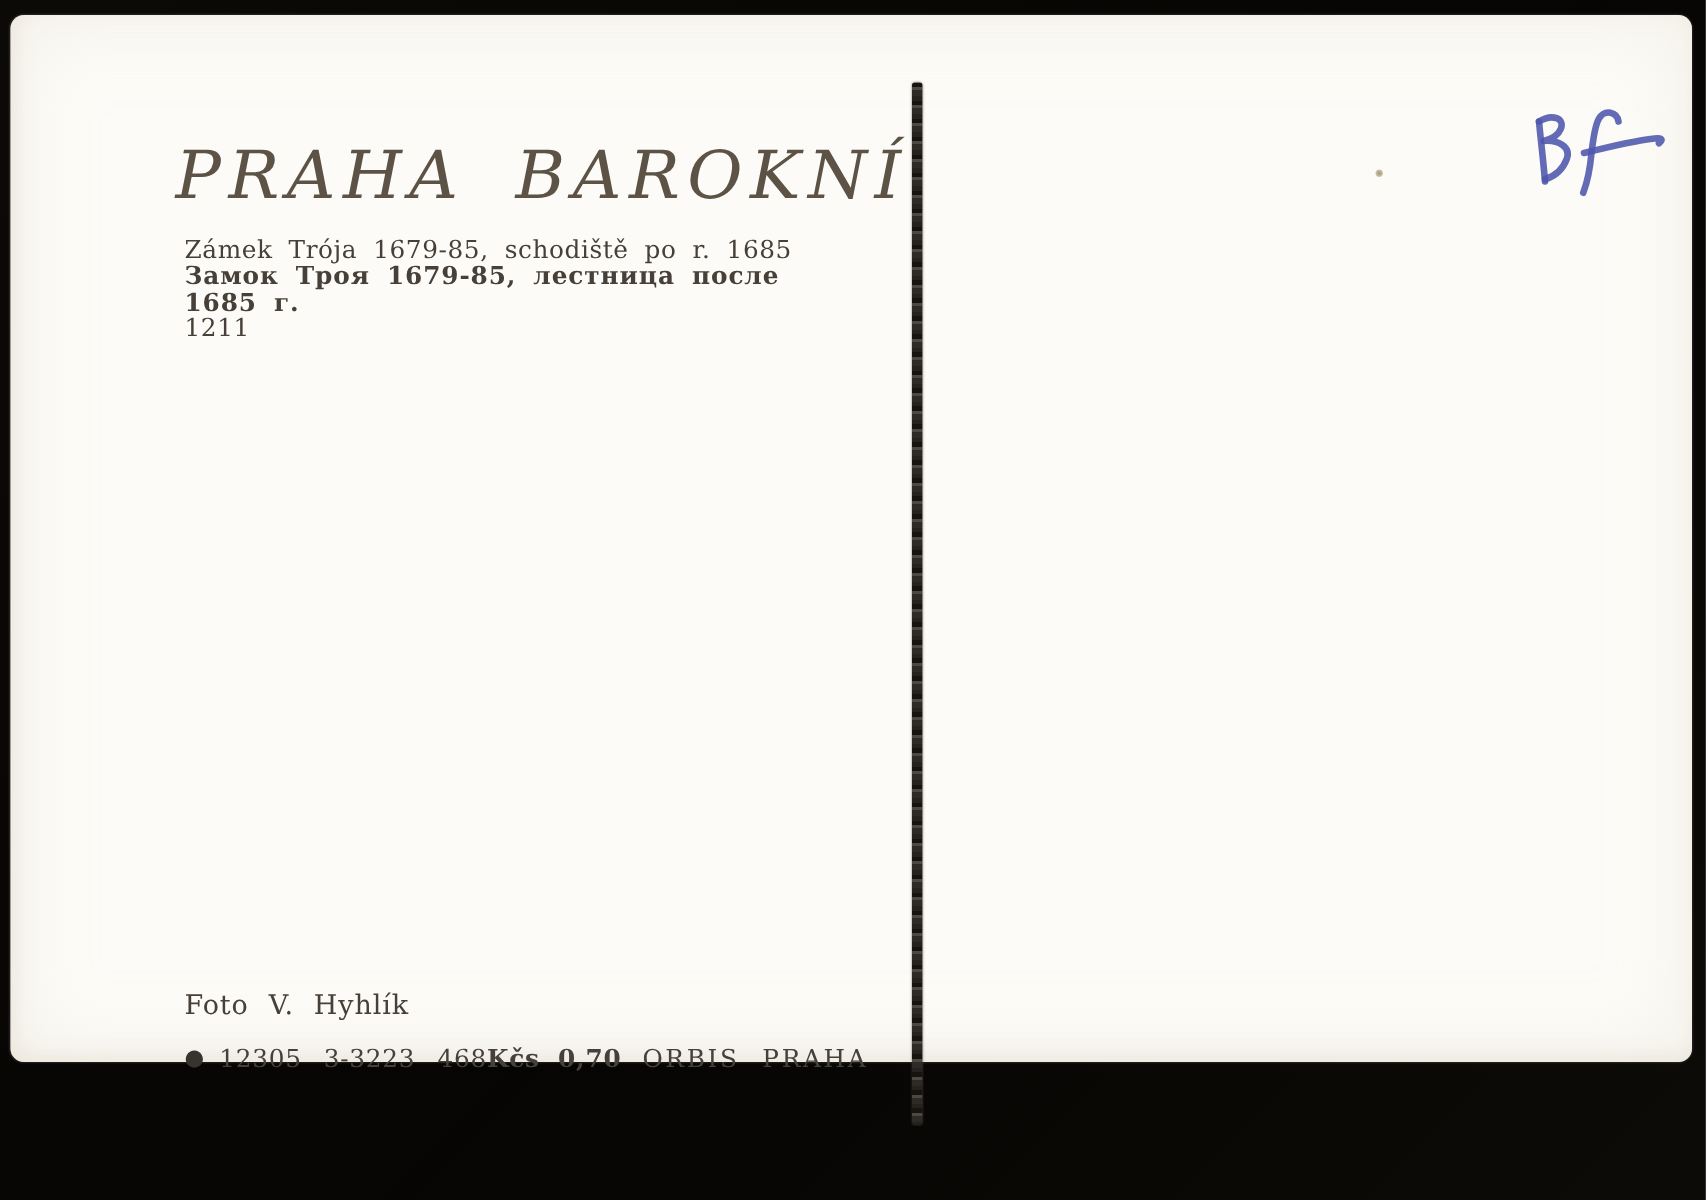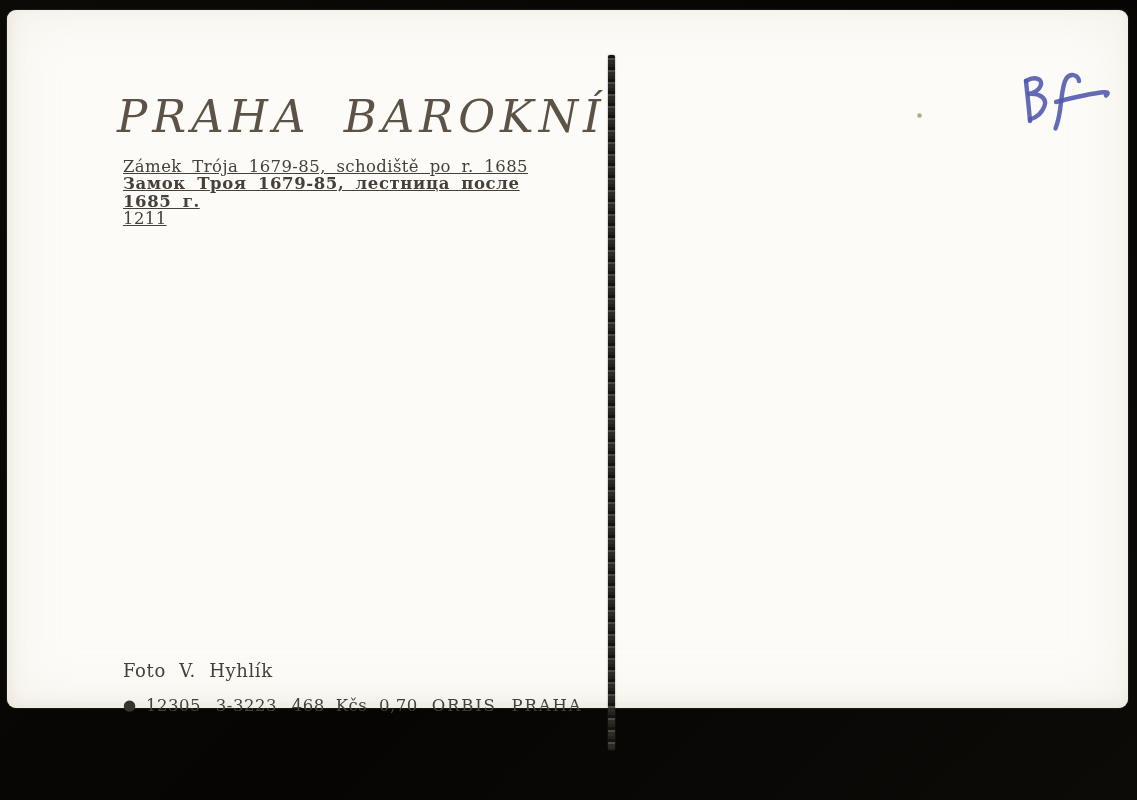--- a/index.html
+++ b/index.html
@@ -49,21 +49,21 @@
     position: absolute;
     left: 116px;
     top: 148px;
     width: 445px;
     font-size: 16.5px;
     line-height: 17.3px;
     letter-spacing: 0.4px;
     word-spacing: 5px;
     color: #474038;
   }
-  .cap { white-space: nowrap; text-decoration: underline; }
+  .cap { white-space: nowrap; }
   .cap.bold { font-weight: bold; letter-spacing: 0.6px; }
   .divider {
     position: absolute;
     left: 601px;
     top: 45px;
     width: 7px;
     height: 695px;
     background-color: #3d3a35;
     background-image: repeating-linear-gradient(
       to bottom,
@@ -100,22 +100,21 @@
     margin-right: 10px;
     color: #37332d;
     align-self: center;
     line-height: 1;
   }
   .imprint .code {
     letter-spacing: 0.5px;
     word-spacing: 9px;
   }
   .imprint .price {
-    font-weight: normal;
-    margin-left: 11px;
+    font-weight: bold;
     letter-spacing: 0.5px;
     word-spacing: 6px;
   }
   .imprint .publisher {
     margin-left: 14px;
     letter-spacing: 1.8px;
     word-spacing: 8px;
   }
   .handwriting {
     position: absolute;

